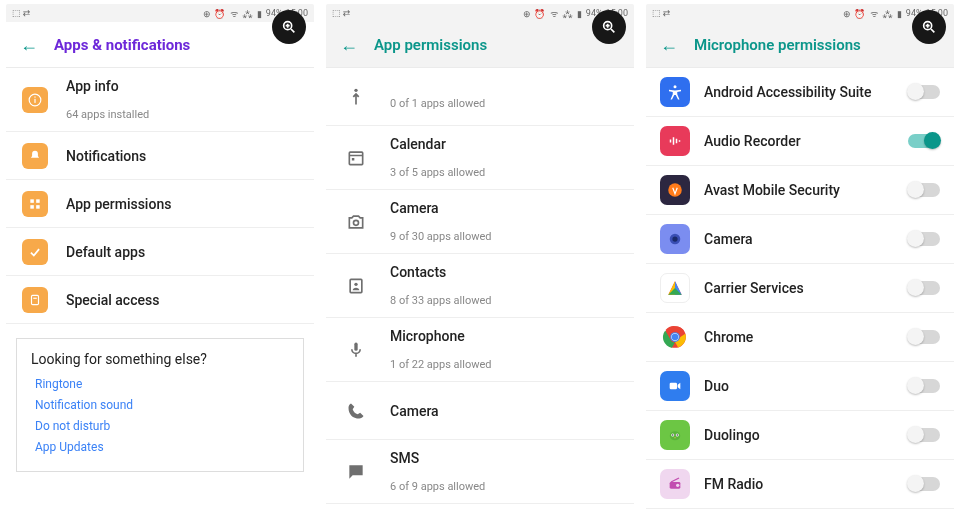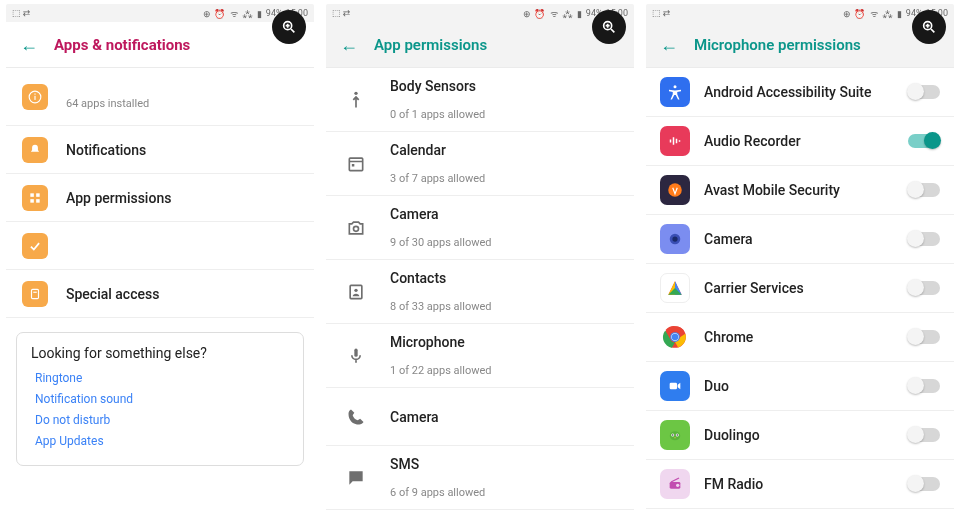--- a/index.html
+++ b/index.html
@@ -49,21 +49,21 @@
     font-weight: bold;
     cursor: pointer;
   }
   .back-arrow.teal { color: #0b968a; }
   .back-arrow.plain { color: #0b968a; }
   .title {
     font-size: 15px;
     font-weight: 600;
   }
   .title.teal { color: #0b968a; }
-  .title.black { color: #be185d; font-weight: 700; }
+  .title.black { color: #6d28d9; font-weight: 700; }
   .magnify-btn {
     position: absolute;
     right: 8px;
     top: 6px;
     width: 34px;
     height: 34px;
     border-radius: 50%;
     background: #171717;
     color: #fff;
     display: flex;
@@ -126,21 +126,21 @@
     background: #f4f4f4;
     top: -2px;
     left: -1px;
     box-shadow: 0 1px 2px rgba(0,0,0,.25);
   }
   .toggle.on { background: #79cfc8; }
   .toggle.on::after { left: auto; right: -1px; background: #0b968a; }
   .card {
     margin: 14px 10px;
     border: 1px solid #ddd;
-    border-radius: 7px;
+    border-radius: 0;
     padding: 12px 14px 10px;
   }
   .card .card-title { font-size: 14px; color: #222; margin-bottom: 10px; }
   .card .link { color: #3b82f6; font-size: 12px; margin: 7px 4px; cursor: pointer; display:block; }
   .row.mic { gap: 14px; padding: 9px 14px; min-height: 48px; }
   .row.perm { gap: 24px; padding-left: 20px; }
 </style>
 </head>
 <body>
 
@@ -170,20 +170,21 @@
   <div class="list">
     <div class="row tall">
       <div class="ic orange">
           <svg viewBox="0 0 24 24" fill="white">
             <circle cx="12" cy="12" r="10" fill="none" stroke="white" stroke-width="2"></circle>
             <rect x="11" y="10" width="2" height="7"></rect>
             <rect x="11" y="6" width="2" height="2"></rect>
           </svg>
         </div>
       <div class="txt">
+        <div class="lbl">App info</div>
         <div class="sub">64 apps installed</div>
       </div>
     </div>
     <div class="row">
       <div class="ic orange">
           <svg viewBox="0 0 24 24" fill="white">
             <path d="M12 3a5 5 0 00-5 5v4l-2 3h14l-2-3V8a5 5 0 00-5-5z"></path>
           </svg>
         </div>
       <div class="txt">
@@ -202,20 +203,23 @@
       <div class="txt">
           <div class="lbl">App permissions</div>
         </div>
     </div>
     <div class="row">
       <div class="ic orange">
           <svg viewBox="0 0 24 24" fill="none" stroke="white" stroke-width="3">
             <polyline points="5,13 10,18 19,7"></polyline>
           </svg>
         </div>
+      <div class="txt">
+          <div class="lbl">Default apps</div>
+        </div>
     </div>
     <div class="row">
       <div class="ic orange">
           <svg viewBox="0 0 24 24" fill="white">
             <rect x="6" y="4" width="12" height="16" rx="2" fill="none" stroke="white" stroke-width="2"></rect>
             <rect x="9" y="8" width="6" height="2"></rect>
           </svg>
         </div>
       <div class="txt">
           <div class="lbl">Special access</div>
@@ -254,33 +258,32 @@
     <span class="back-arrow teal">←</span>
     <span class="title teal">App permissions</span>
   </div>
   <div class="list">
     <div class="row perm tall">
       <svg class="gray-icon" viewBox="0 0 24 24" fill="currentColor">
           <circle cx="12" cy="4" r="2"></circle>
           <path d="M12 7l-4 4 1.5 1.5L11 11v10h2V11l1.5 1.5L16 11z"></path>
         </svg>
       <div class="txt">
-          <div class="lbl">Body Sensors</div>
           <div class="sub">0 of 1 apps allowed</div>
         </div>
     </div>
     <div class="row perm tall">
       <svg class="gray-icon" viewBox="0 0 24 24" fill="currentColor">
           <rect x="4" y="5" width="16" height="15" rx="1" fill="none" stroke="currentColor" stroke-width="2"></rect>
           <line x1="4" y1="9" x2="20" y2="9" stroke="currentColor" stroke-width="2"></line>
           <rect x="7" y="12" width="3" height="3"></rect>
         </svg>
       <div class="txt">
           <div class="lbl">Calendar</div>
-          <div class="sub">3 of 7 apps allowed</div>
+          <div class="sub">3 of 5 apps allowed</div>
         </div>
     </div>
     <div class="row perm tall">
       <svg class="gray-icon" viewBox="0 0 24 24" fill="currentColor">
           <path d="M4 7h3l2-2h6l2 2h3v12H4z" fill="none" stroke="currentColor" stroke-width="2"></path>
           <circle cx="12" cy="13" r="3" fill="none" stroke="currentColor" stroke-width="2"></circle>
         </svg>
       <div class="txt">
           <div class="lbl">Camera</div>
           <div class="sub">9 of 30 apps allowed</div>

